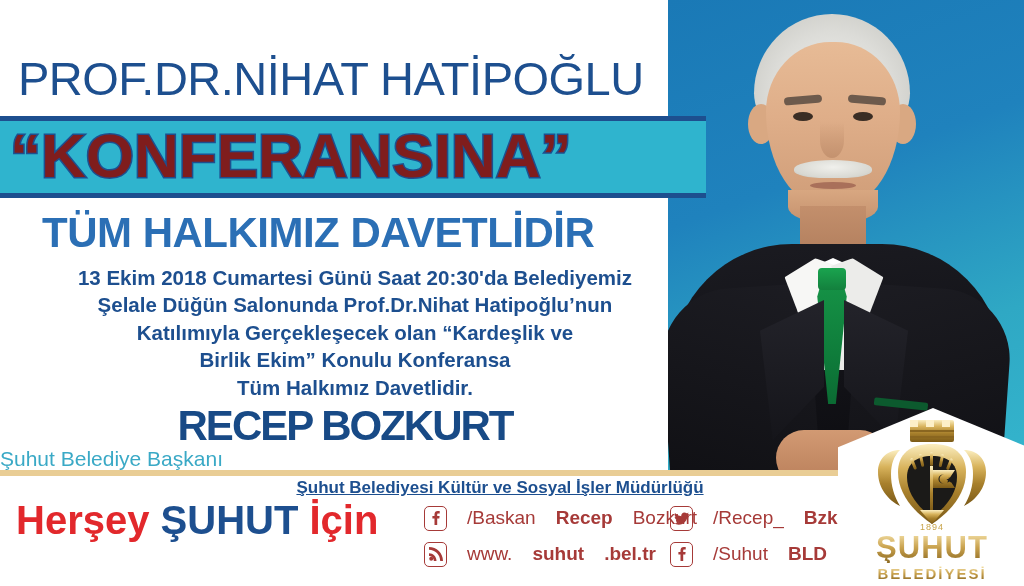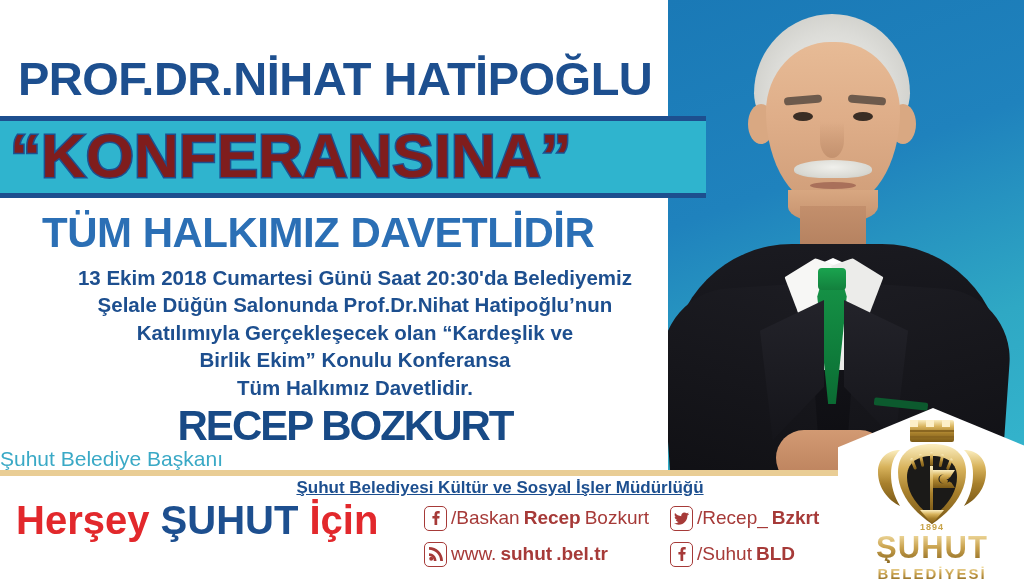--- a/index.html
+++ b/index.html
@@ -124,21 +124,21 @@
   }
   .p-hand{
     position:absolute;left:138px;top:430px;width:112px;height:56px;
     background:linear-gradient(180deg,#d29a73 0%,#b87e59 100%);
     border-radius:28px;
   }
 
   
   .title1{
     position:absolute;left:18px;top:55px;
-    font-size:47px;font-weight:bold;letter-spacing:-0.5px;
+    font-size:47px;font-weight:normal;letter-spacing:-0.5px;
     color:#1d4f8f;line-height:1;white-space:nowrap;
   }
   .banner{
     position:absolute;left:0;top:116px;width:706px;height:82px;
     background:#2fb4ce;
     border-top:5px solid #1d4f8f;border-bottom:5px solid #1d4f8f;
     box-sizing:border-box;
   }
   .banner-text{
     position:absolute;left:10px;top:4px;
@@ -187,38 +187,38 @@
     font-size:40px;font-weight:bold;line-height:1;white-space:nowrap;
   }
   .slogan .red{color:#e2282c;}
   .slogan .blue{color:#1d4f8f;}
 
   .links{
     position:absolute;left:424px;top:500px;width:420px;
     display:grid;grid-template-columns:246px 174px;grid-auto-rows:36px;
     color:#a63a38;font-size:19px;align-items:center;
   }
-  .link{display:flex;align-items:center;gap:4px;white-space:nowrap;}
+  .link{display:flex;align-items:center;gap:20px;white-space:nowrap;}
   .ic{
     width:21px;height:23px;border:1.6px solid #a63a38;border-radius:5px;
     display:inline-flex;align-items:center;justify-content:center;
     font-size:15px;font-weight:bold;flex:0 0 auto;
   }
   .link b{font-weight:bold;}
   .link span.n{font-weight:normal;}
 
   
   .emblem{
     position:absolute;left:848px;top:418px;width:168px;height:168px;
     text-align:center;
   }
   .emblem .crest{position:relative;width:168px;height:110px;}
   .emblem .year{
     position:absolute;left:0;top:104px;width:168px;
-    font-size:9px;font-weight:bold;color:#c8a44a;letter-spacing:1px;
+    font-size:9px;font-weight:normal;color:#c8a44a;letter-spacing:1px;
   }
   .emblem .nm{
     position:absolute;left:0;top:114px;width:168px;
     font-size:31px;font-weight:bold;letter-spacing:1px;
     background:linear-gradient(180deg,#f6e3ab 0%,#c9a24e 50%,#8d6a22 100%);
     -webkit-background-clip:text;background-clip:text;color:transparent;
     line-height:1;
   }
   .emblem .sub{
     position:absolute;left:0;top:148px;width:168px;

